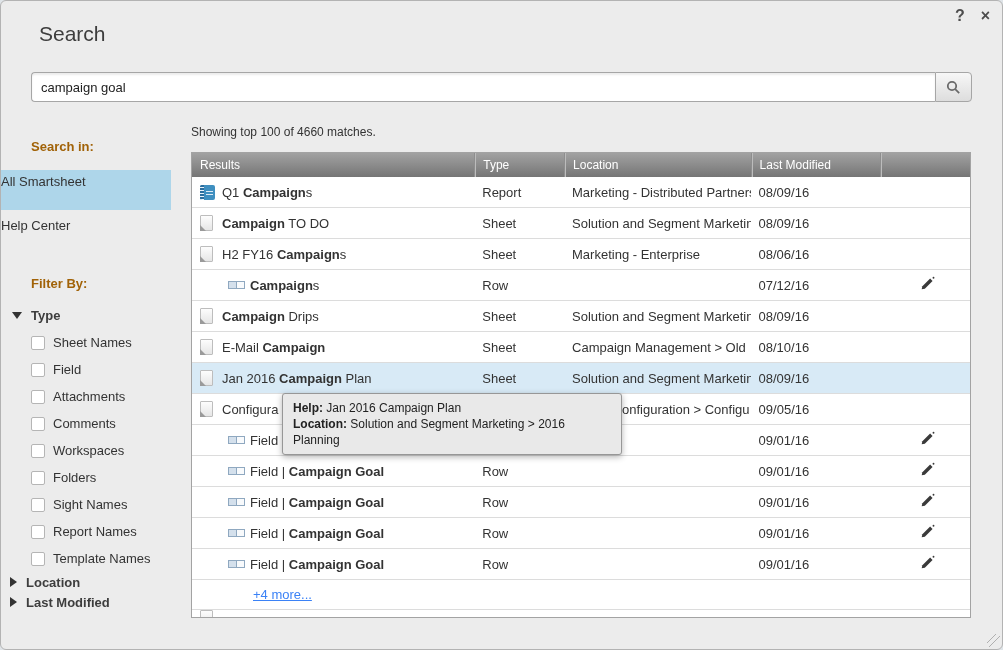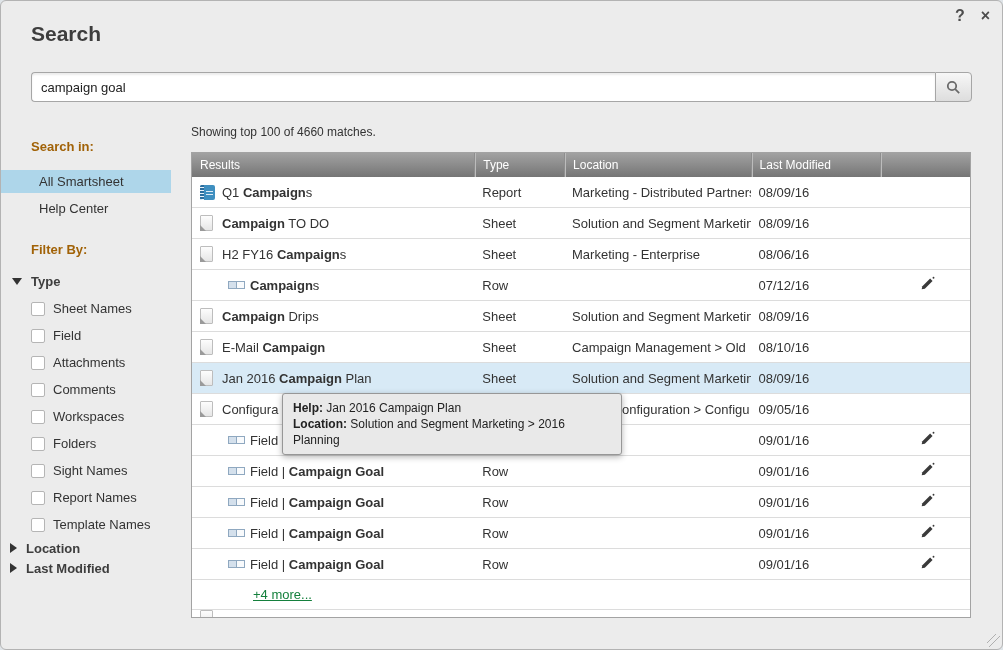--- a/index.html
+++ b/index.html
@@ -6,36 +6,36 @@
   html,body { width:1003px; height:650px; }
   body { font-family: "Liberation Sans", sans-serif; background:#dfe4e8; }
 
   .dialog { position:relative; width:1003px; height:650px; background:#ececec;
             border:1px solid #b3b3b3; border-radius:6px; overflow:hidden; }
 
   
   .win-controls { position:absolute; top:6px; right:12px; display:flex; gap:16px; z-index:30; }
   .win-controls span { font-size:16px; font-weight:bold; color:#4d4d4d; cursor:pointer; line-height:18px; }
 
-  .page-title { position:absolute; left:30px; top:21px; font-size:21px; font-weight:bold; color:#3d3d3d; }
+  .page-title { position:absolute; left:38px; top:21px; font-size:21px; font-weight:normal; color:#3d3d3d; }
 
   
   .searchbar { position:absolute; left:30px; top:71px; width:941px; height:30px; display:flex; }
   .searchbar input { flex:1; height:30px; border:1px solid #a6a6a6; border-right:none;
     border-radius:4px 0 0 4px; padding:0 9px; font-size:13px; color:#222;
     font-family:"Liberation Sans",sans-serif; background:#fff;
     box-shadow: inset 0 2px 2px rgba(0,0,0,0.08); outline:none; }
   .search-btn { width:37px; height:30px; border:1px solid #a6a6a6; border-radius:0 4px 4px 0;
     background:linear-gradient(#f7f7f7,#dddddd); display:flex; align-items:center; justify-content:center; cursor:pointer; }
 
   
   .sidebar { position:absolute; left:0; top:138px; width:186px; font-size:13px; color:#333; }
   .side-label { font-weight:bold; color:#a16207; padding-left:30px; }
   .scopes { margin-top:16px; }
-  .scope-item { height:23px; line-height:23px; padding-left:38px; margin:0 0 4px 0; width:170px; cursor:pointer; }
+  .scope-item { height:40px; line-height:23px; margin:0 0 4px 0; width:170px; cursor:pointer; }
   .scope-item.selected { background:#aed6ea; }
   .filter-label { margin-top:22px; }
   .group-hdr { display:flex; align-items:center; margin-top:17px; font-weight:bold; color:#3d3d3d; cursor:pointer; }
   .tri { display:inline-block; width:0; height:0; margin-right:9px; }
   .tri.down { margin-left:11px; border-left:5px solid transparent; border-right:5px solid transparent; border-top:7px solid #333; }
   .tri.right { margin-left:9px; border-top:5px solid transparent; border-bottom:5px solid transparent; border-left:7px solid #333; }
   .type-options { margin-top:6px; }
   .opt { display:flex; align-items:center; height:27px; padding-left:30px; }
   .opt input { appearance:none; -webkit-appearance:none; width:14px; height:14px; background:#fff;
     border:1px solid #b5b5b5; border-radius:2px; margin-right:8px; cursor:pointer; }
@@ -55,21 +55,21 @@
 
   .row { display:flex; height:31px; align-items:center; border-bottom:1px solid #dcdcdc; background:#fff; }
   .row.highlight { background:#d8eaf6; }
   .cell { overflow:hidden; white-space:nowrap; padding-left:8px; }
   .name-cell { display:flex; align-items:center; }
   .icon-slot { width:22px; display:flex; justify-content:flex-start; flex:none; }
   .row.indent .icon-slot { margin-left:28px; }
   .name-text b { font-weight:bold; }
   .loc-offset { padding-left:58px; }
   .more-row { display:flex; height:30px; align-items:center; border-bottom:1px solid #dcdcdc; }
-  .more-link { margin-left:61px; color:#15803d; text-decoration:underline; cursor:pointer; font-size:13px; }
+  .more-link { margin-left:61px; color:#3b82f6; text-decoration:underline; cursor:pointer; font-size:13px; }
   .partial-row { height:9px; overflow:hidden; padding-left:8px; }
 
   
   .ic-sheet { position:relative; width:13px; height:16px; background:linear-gradient(#fdfdfd,#e6e6e6);
     border:1px solid #bdbdbd; border-radius:1px; }
   .ic-sheet::after { content:""; position:absolute; left:-1px; bottom:-1px; width:0; height:0;
     border-left:6px solid #9a9a9a; border-top:6px solid transparent; }
   .ic-report { width:15px; height:15px; border-radius:2px; background:#3f8fc0; position:relative; }
   .ic-report::before { content:""; position:absolute; left:0; top:0; bottom:0; width:4px;
     background:#2c6e9e; border-radius:2px 0 0 2px;

